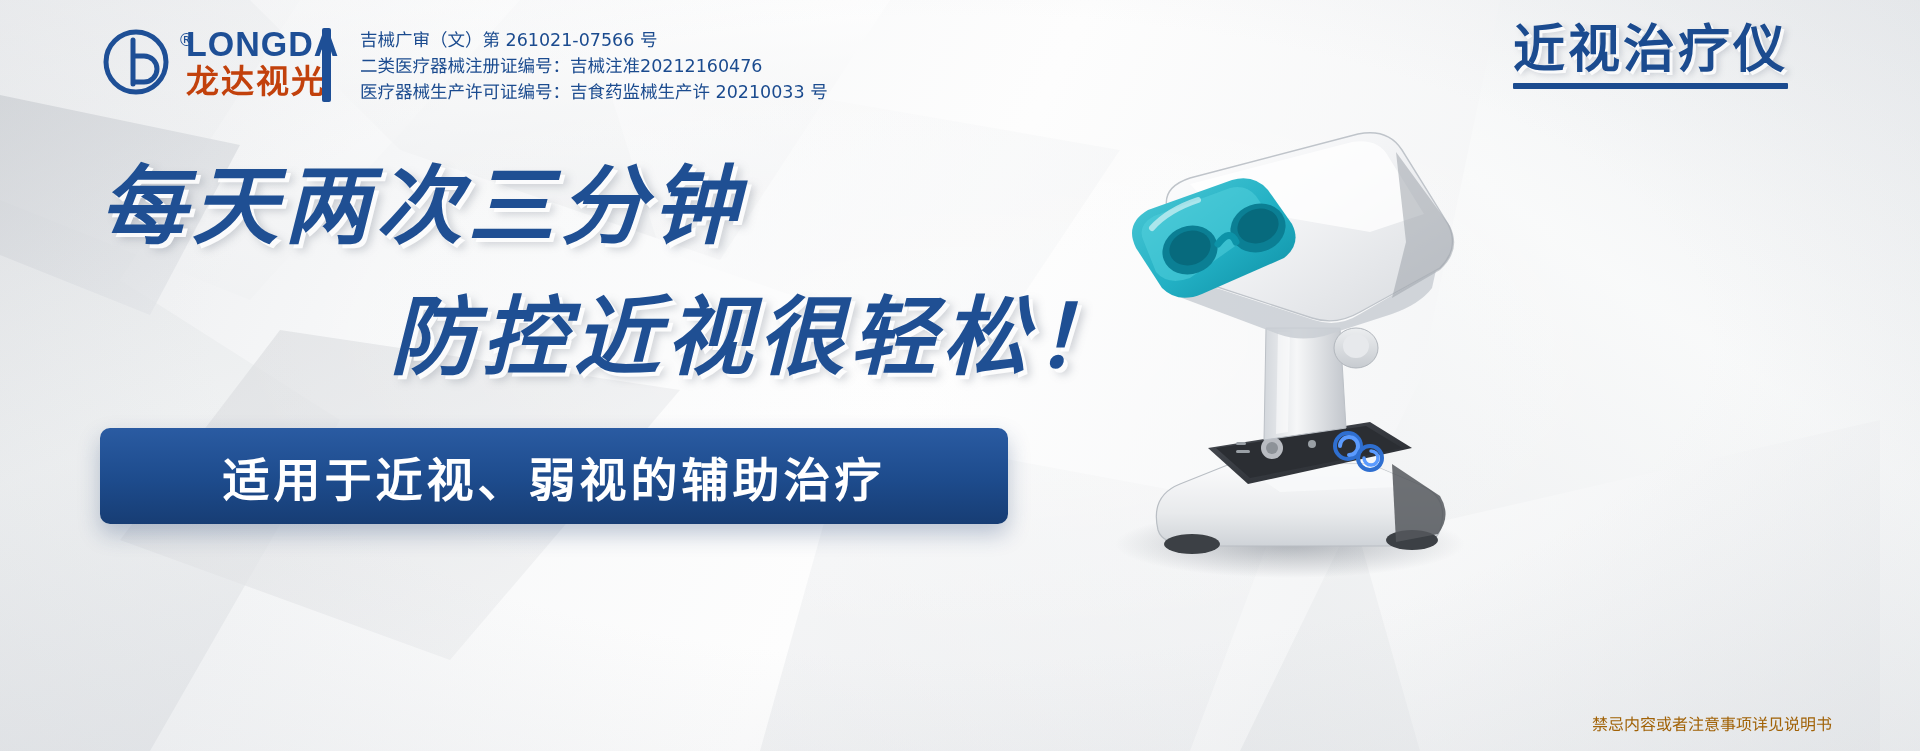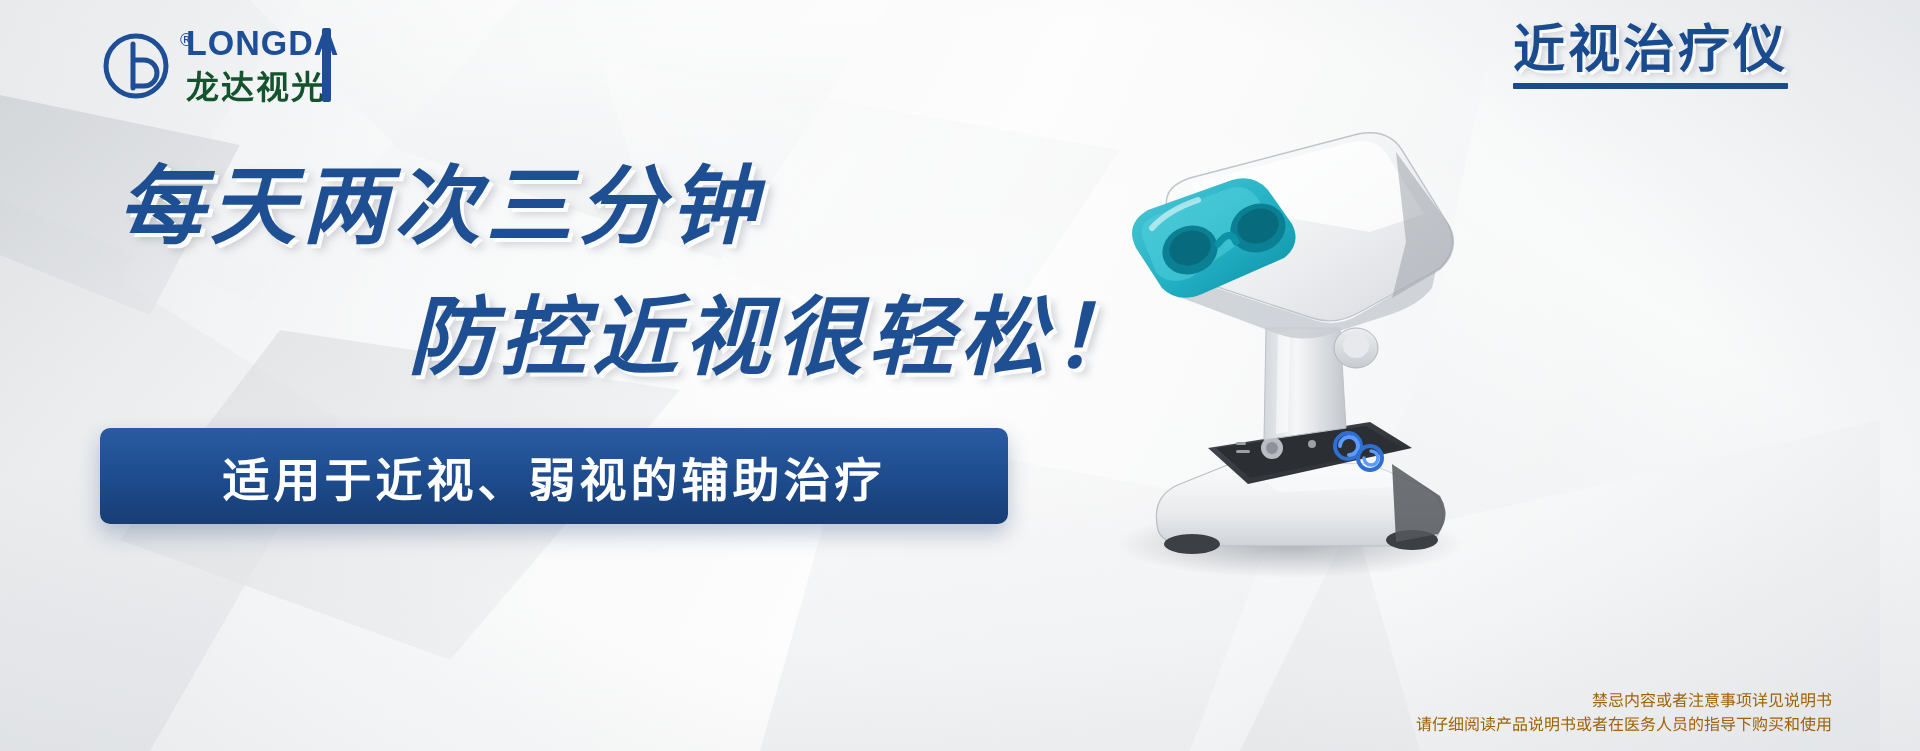--- a/index.html
+++ b/index.html
@@ -57,22 +57,22 @@
   .logo-mark{width:72px;height:72px;flex:0 0 auto;}
   .logo-words{display:flex;flex-direction:column;line-height:1;}
   .logo-en-row{display:flex;align-items:flex-start;}
   .logo-en{
     font-family:"Liberation Sans","DejaVu Sans",sans-serif;
     font-weight:700;font-size:34px;letter-spacing:1px;
     color:#1e4f96;
     transform:scaleY(1.05);transform-origin:left bottom;
   }
   .logo-cn{
-    font-family:Liberation Serif, serif;
-    font-weight:700;font-size:33px;letter-spacing:2px;color:#14532d;margin-top:12px;
+    font-family:Liberation Sans, sans-serif;
+    font-weight:700;font-size:33px;letter-spacing:2px;color:#c2410c;margin-top:4px;
   }
 
   
   .divider{position:absolute;left:322px;top:28px;width:9px;height:74px;background:#1e4f96;border-radius:2px;}
   .approval{position:absolute;left:360px;top:28px;display:flex;flex-direction:column;gap:2px;}
   .approval-line{
     font-family:"DejaVu Sans","Liberation Sans",sans-serif;
     font-size:17.5px;color:#1b4b8f;white-space:nowrap;line-height:24px;font-weight:500;
   }
 
@@ -80,21 +80,21 @@
   .product-title-wrap{position:absolute;right:132px;top:22px;text-align:center;}
   .product-title{
     font-family:"DejaVu Sans","Liberation Sans",sans-serif;
     font-size:52px;font-weight:900;color:#1b4b8f;
     letter-spacing:3px;line-height:1.05;
     text-shadow:3px 3px 0 rgba(255,255,255,.85), 5px 4px 6px rgba(120,130,145,.35);
   }
   .product-title-rule{height:6px;background:#1b4b8f;margin-top:6px;border-radius:1px;}
 
   
-  .headline{position:absolute;left:18px;top:160px;width:1060px;}
+  .headline{position:absolute;left:0;top:160px;width:1060px;}
   .hl-line{
     font-family:"DejaVu Serif","Liberation Serif",serif;
     font-weight:900;font-style:italic;color:#1f4f93;
     font-size:86px;letter-spacing:6px;line-height:1.08;white-space:nowrap;
     text-shadow:4px 4px 0 rgba(255,255,255,.9), 7px 6px 9px rgba(110,120,135,.34);
   }
   .hl-1{margin-left:100px;}
   .hl-2{margin-left:390px;margin-top:38px;}
 
   
@@ -150,20 +150,25 @@
       <span class="logo-en-row">
         <span class="logo-en">LONGDA</span>
       </span>
       <span class="logo-cn">龙达视光</span>
     </span>
   </div>
   <span style="position:absolute;left:178px;top:30px;font-size:17px;color:#1e4f96;font-family:'DejaVu Sans',sans-serif;">®</span>
 
   <div class="divider"></div>
 
+  <div class="approval">
+    <div class="approval-line">吉械广审（文）第 261021-07566 号</div>
+    <div class="approval-line">二类医疗器械注册证编号：吉械注准20212160476</div>
+    <div class="approval-line">医疗器械生产许可证编号：吉食药监械生产许 20210033 号</div>
+  </div>
 
   <div class="product-title-wrap">
     <div class="product-title">近视治疗仪</div>
     <div class="product-title-rule"></div>
   </div>
 
   <div class="headline">
     <div class="hl-line hl-1">每天两次三分钟</div>
     <div class="hl-line hl-2">防控近视很轻松！</div>
   </div>
@@ -254,16 +259,15 @@
       <ellipse cx="218" cy="134" rx="21" ry="17" transform="rotate(-20 218 134)" fill="#076a7d"></ellipse>
 
       <path d="M178 152 Q190 136 196 150" fill="none" stroke="#0d93a8" stroke-width="7" stroke-linecap="round"></path>
 
       <path d="M112 136 Q128 118 158 108" fill="none" stroke="#ffffff" stroke-width="6" stroke-linecap="round" opacity=".55"></path>
     </svg>
   </div>
 
   <div class="disclaimer">
     <div class="disc-line">禁忌内容或者注意事项详见说明书</div>
-    <div class="disc-line">请仔细阅读产品说明书或者在医务人员的指导下购买和使用</div>
   </div>
 
 </div>
 
 </body></html>

